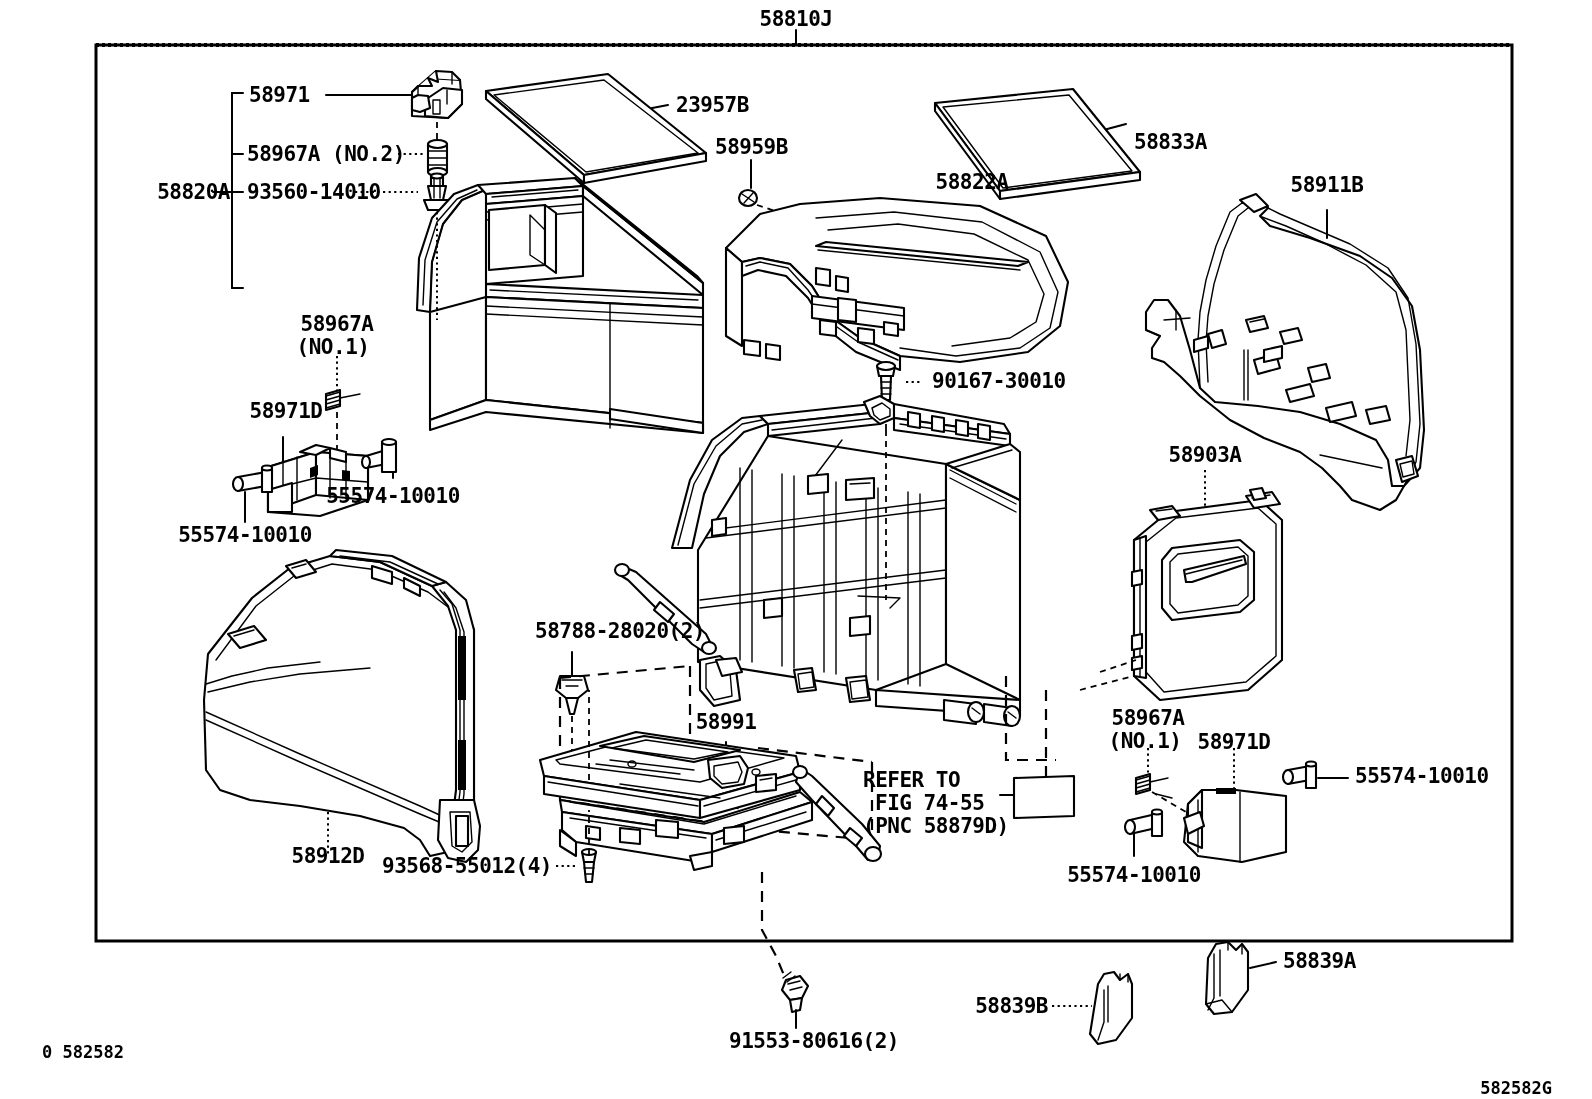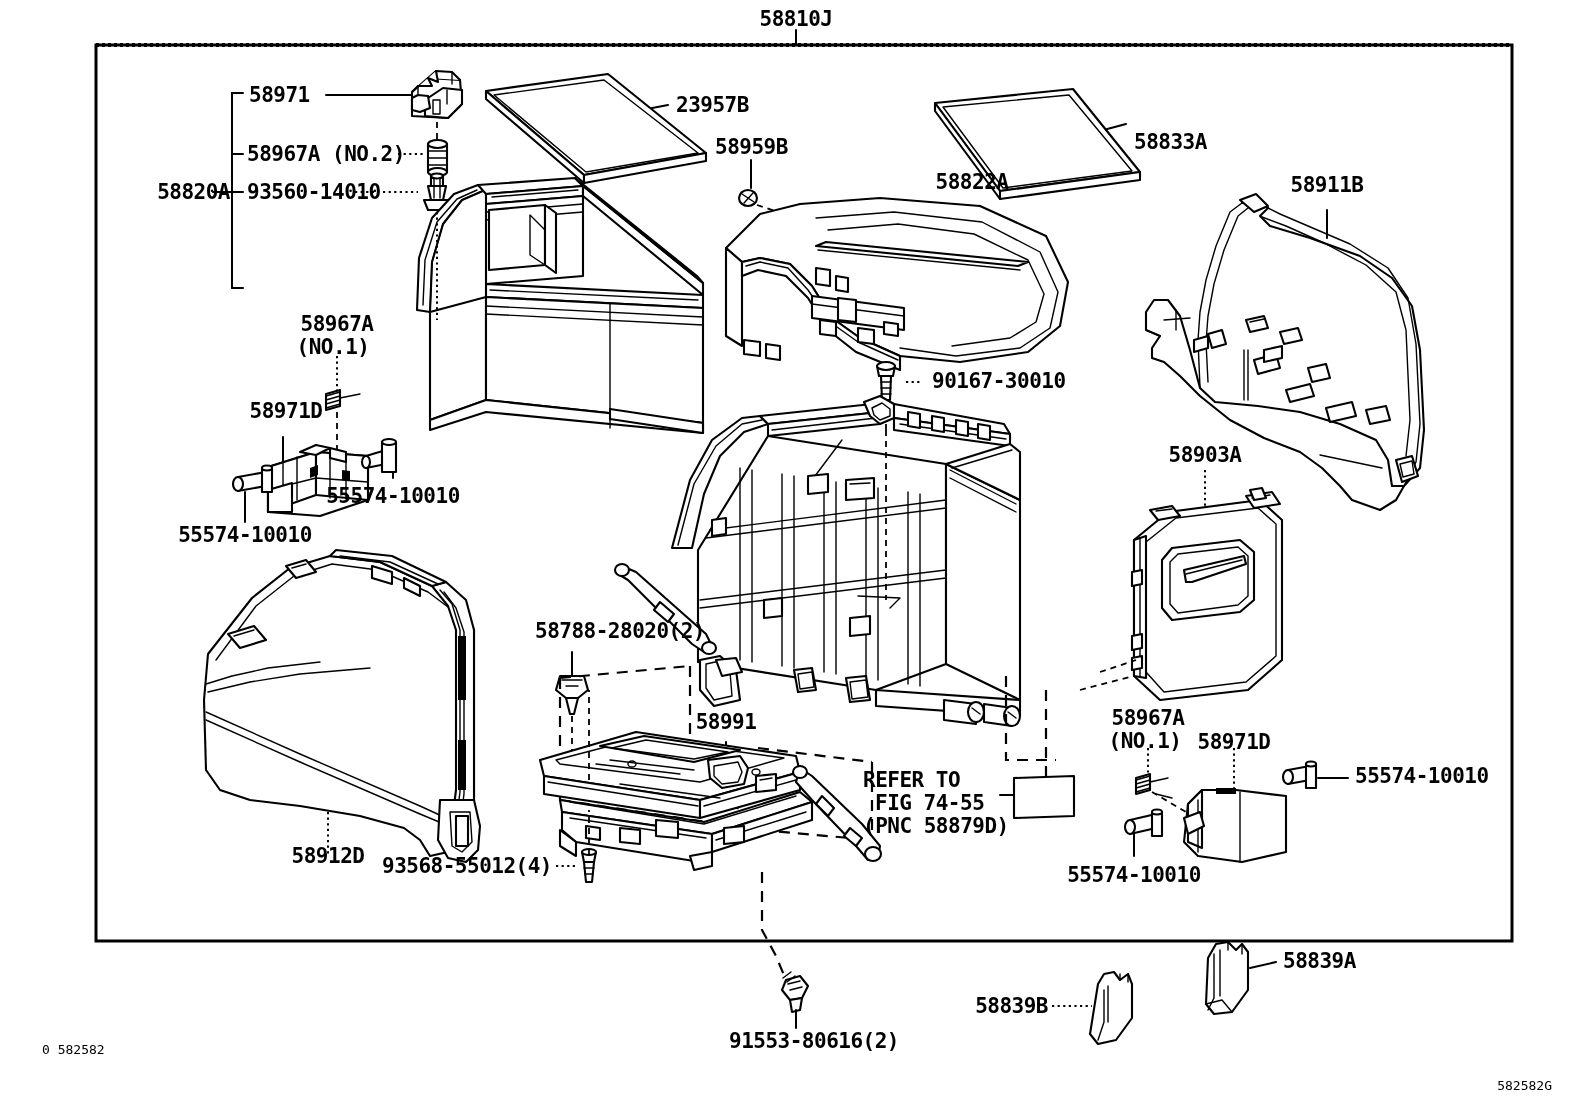--- a/index.html
+++ b/index.html
@@ -4,21 +4,21 @@
 <style>
   html,body{margin:0;padding:0;background:#ffffff;}
   body{width:1592px;height:1099px;position:relative;overflow:hidden;
        font-family:"DejaVu Sans Mono","Liberation Mono",monospace;
        color:#000000;}
   #stage{position:absolute;left:0;top:0;width:1592px;height:1099px;}
   svg.layer{position:absolute;left:0;top:0;width:1592px;height:1099px;}
   .lbl{position:absolute;white-space:pre;font-weight:bold;letter-spacing:-0.5px;
        font-family:"DejaVu Sans Mono","Liberation Mono",monospace;color:#000;}
   .lbl.s1{font-size:21px;line-height:23px;}
-  .lbl.foot{font-size:13px;font-weight:normal;letter-spacing:0px;}
+  .lbl.foot{font-size:17px;font-weight:bold;letter-spacing:0px;}
   .ctr{transform:translateX(-50%);}
   .rgt{transform:translateX(-100%);}
 </style>
 </head>
 <body>
 
 <div id="stage">
 
   <svg class="layer" viewBox="0 0 1592 1099">
     <defs>

